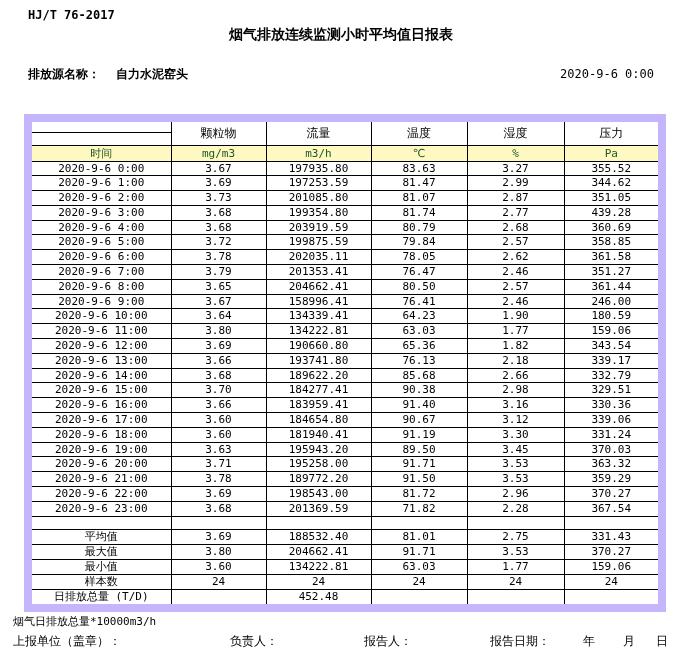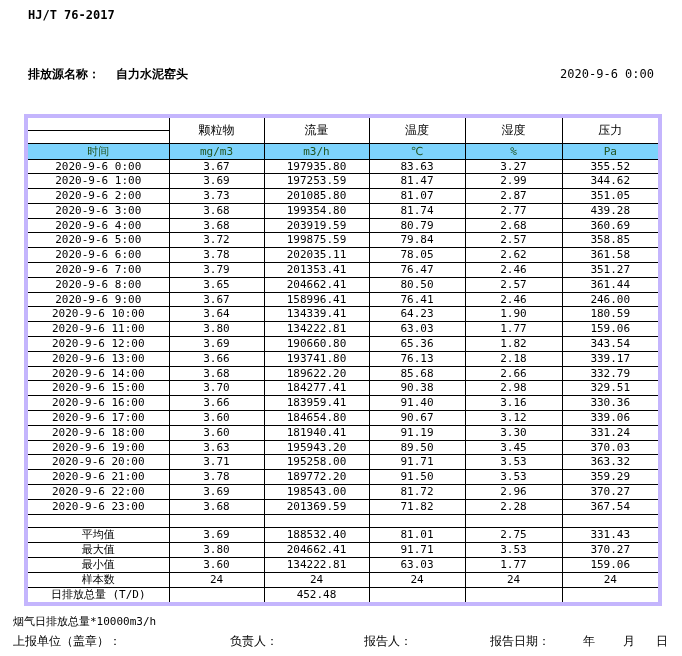--- a/index.html
+++ b/index.html
@@ -11,37 +11,37 @@
   }
   .std-no { position:absolute; left:28px; top:8px; font-size:12px; font-weight:bold; letter-spacing:0px; }
   .doc-title { position:absolute; left:0; top:26px; width:100%; text-align:center; font-size:14px; font-weight:bold; }
   .source-line { position:absolute; left:28px; top:66px; font-size:12px; font-weight:bold; }
   .source-line .name { margin-left:16px;text-align:right; }
   .dt { position:absolute; right:28px; top:67px; font-size:12px; }
 
   table.report {
     position:absolute; left:24px; top:114px;
     border-collapse:collapse; table-layout:fixed;
-    border:4px solid #c4b5fd;
+    border:8px solid #c4b5fd;
   }
   table.report col.c-time { width:143px; }
   table.report col.c1 { width:95px; }
   table.report col.c2 { width:105px; }
   table.report col.c3 { width:96px; }
   table.report col.c4 { width:97px; }
   table.report col.c5 { width:98px; }
   table.report th, table.report td {
     border:1px solid #000; text-align:center; vertical-align:middle;
     font-weight:normal; padding:0; overflow:hidden; white-space:nowrap;
   }
   tr.head-row-1 th, tr.head-row-2 th { font-size:12px; }
   tr.head-row-1 th.corner { height:14px; }
   tr.head-row-2 th.corner { height:13px; }
   tr.units-row td {
-    background:#7dd3fc; color:#215521; font-size:11px; height:15px;
+    background:#fef9c3; color:#215521; font-size:11px; height:15px;
   }
   tr.hour-row td { font-size:11px; height:13.8px; line-height:13.8px; }
   tr.spacer-row td { height:13px; }
   tr.summary-row td { font-size:11px; height:14px; line-height:14px; }
   td.label-left { text-align:left; padding-left:5px; }
 
   .footer-note { position:absolute; left:13px; top:614px; font-size:11px; }
   .footer-line { position:absolute; left:0; top:633px; width:100%; font-size:12px; }
   .footer-line span { position:absolute; white-space:nowrap; }
   .f-unit { left:13px; }
@@ -51,20 +51,21 @@
   .f-year { left:583px; }
   .f-month { left:623px; }
   .f-day { left:656px; }
 </style>
 </head>
 <body>
 
 <div class="page">
 
   <div class="std-no">HJ/T  76-2017</div>
+  <div class="doc-title">烟气排放连续监测小时平均值日报表</div>
   <div class="source-line">
     <span>排放源名称：</span><span class="name">自力水泥窑头</span>
   </div>
   <div class="dt">2020-9-6 0:00</div>
 
   <table class="report">
     <colgroup>
       <col class="c-time">
         <col class="c1">
         <col class="c2">

